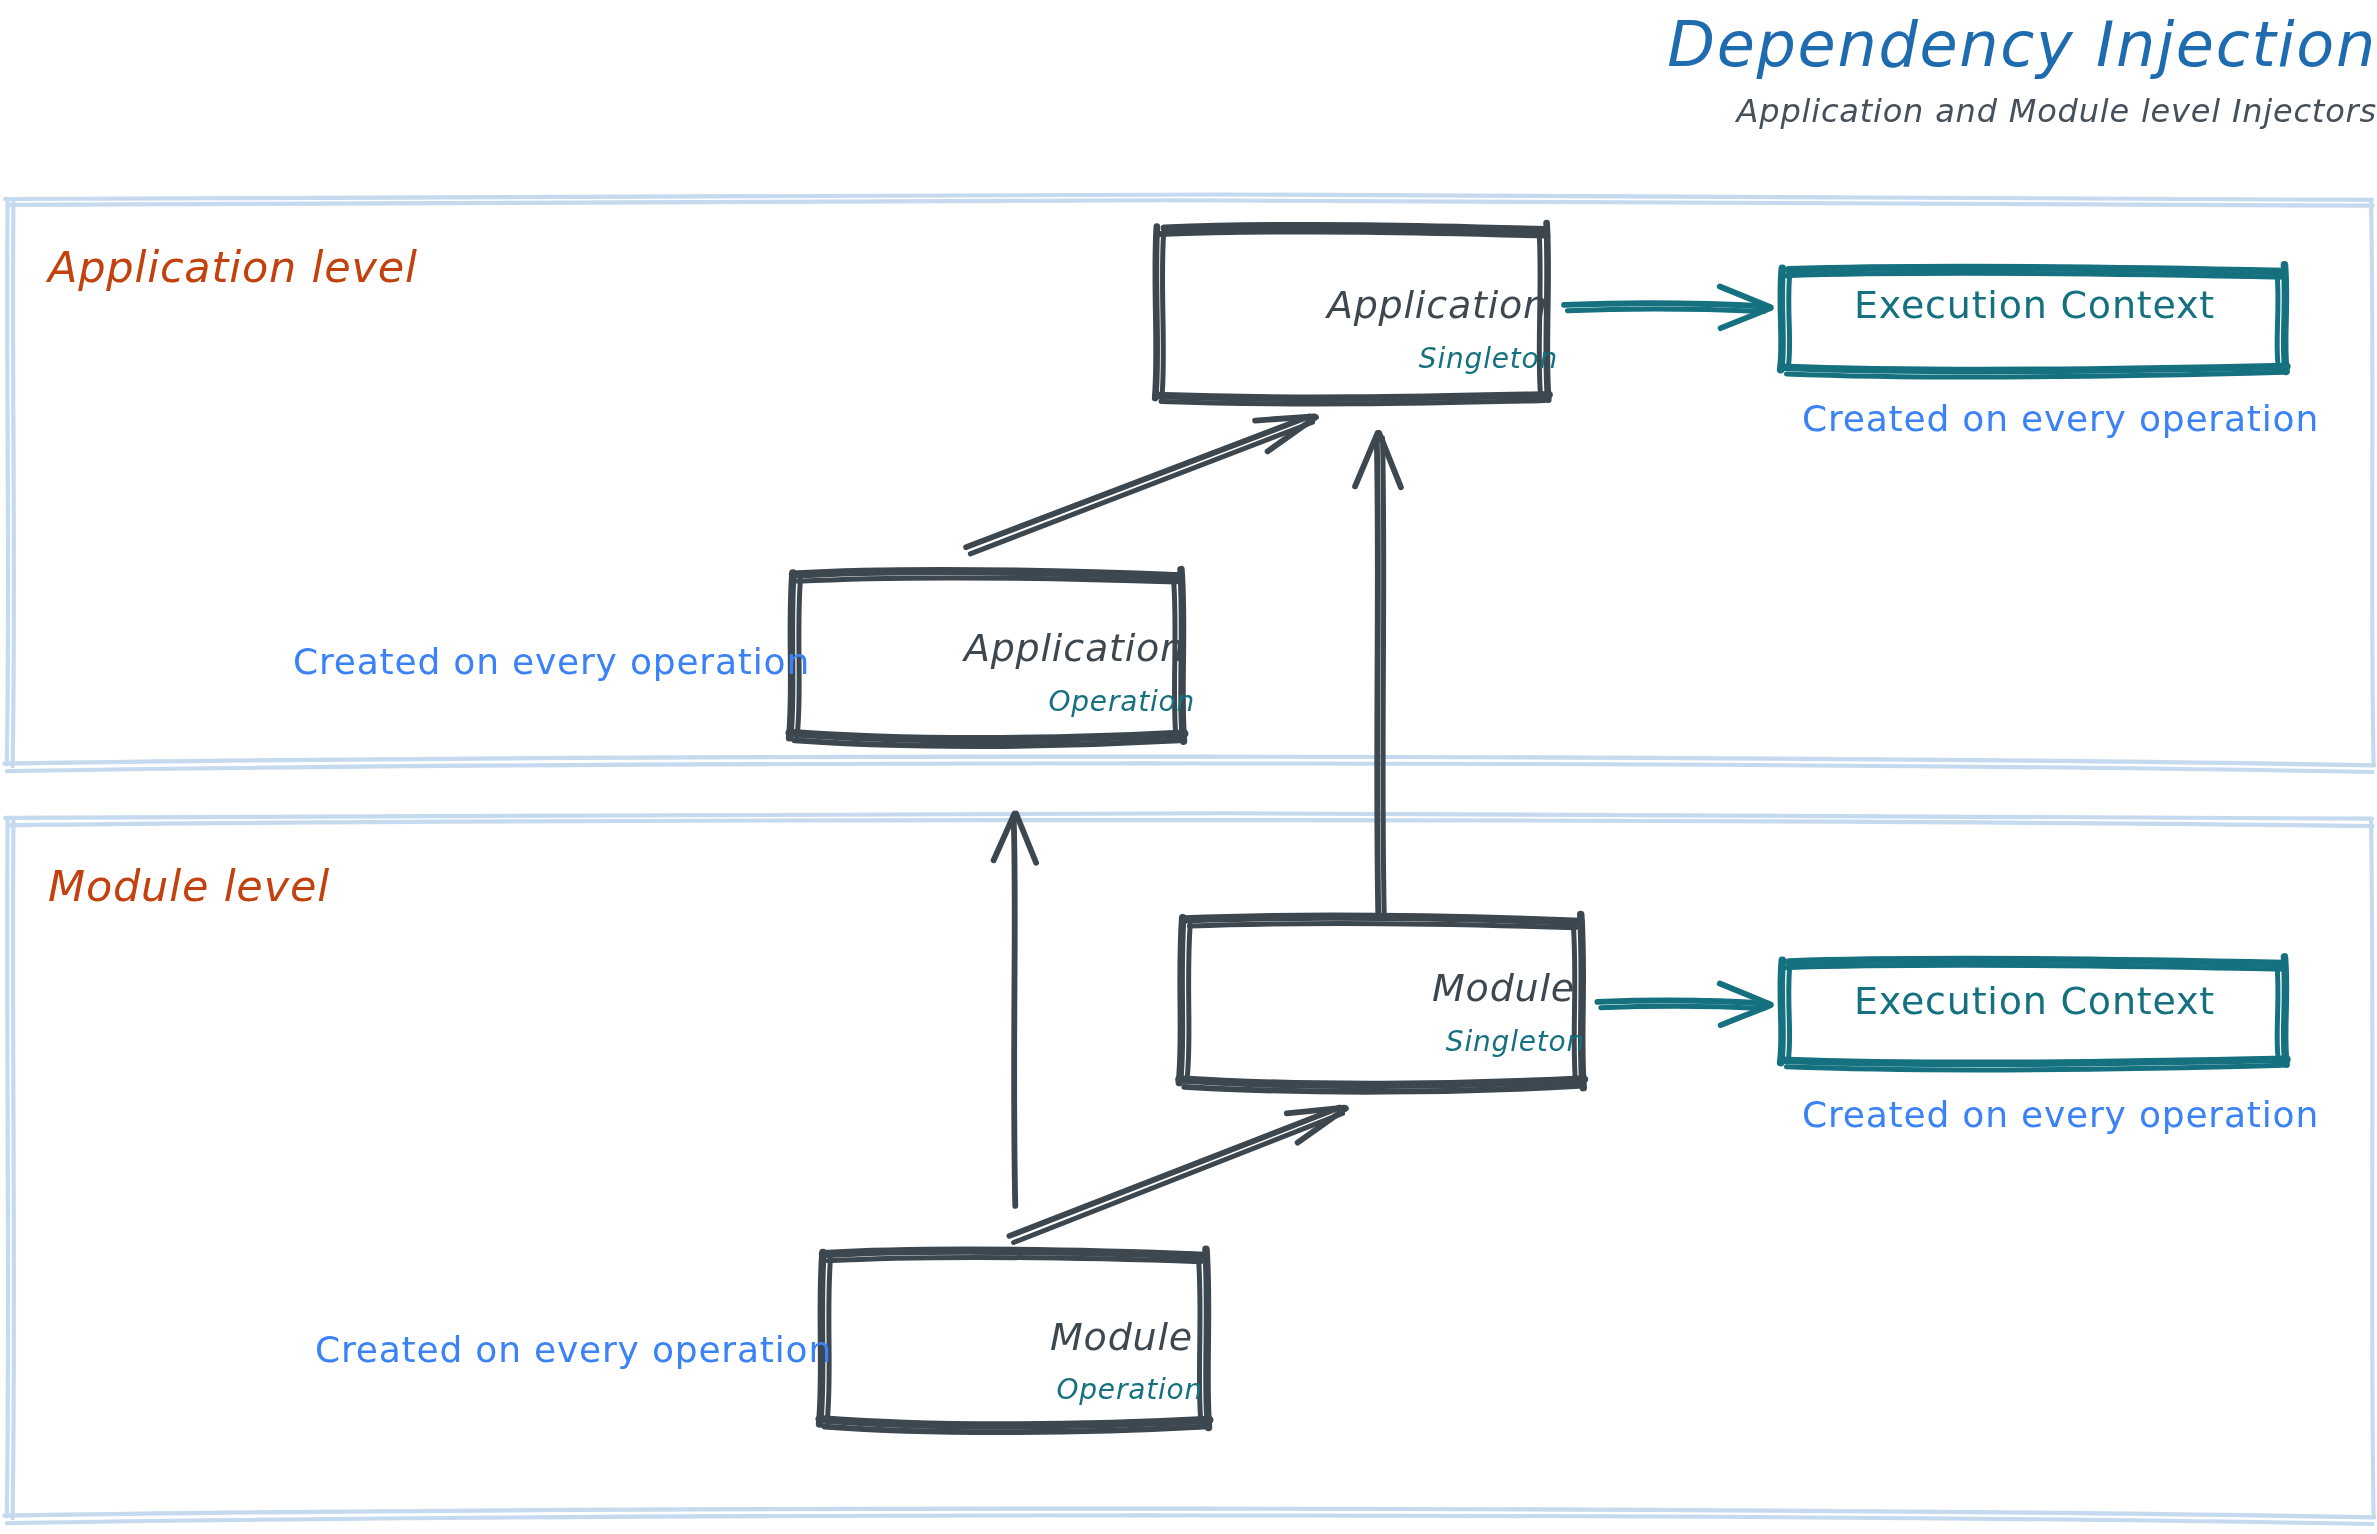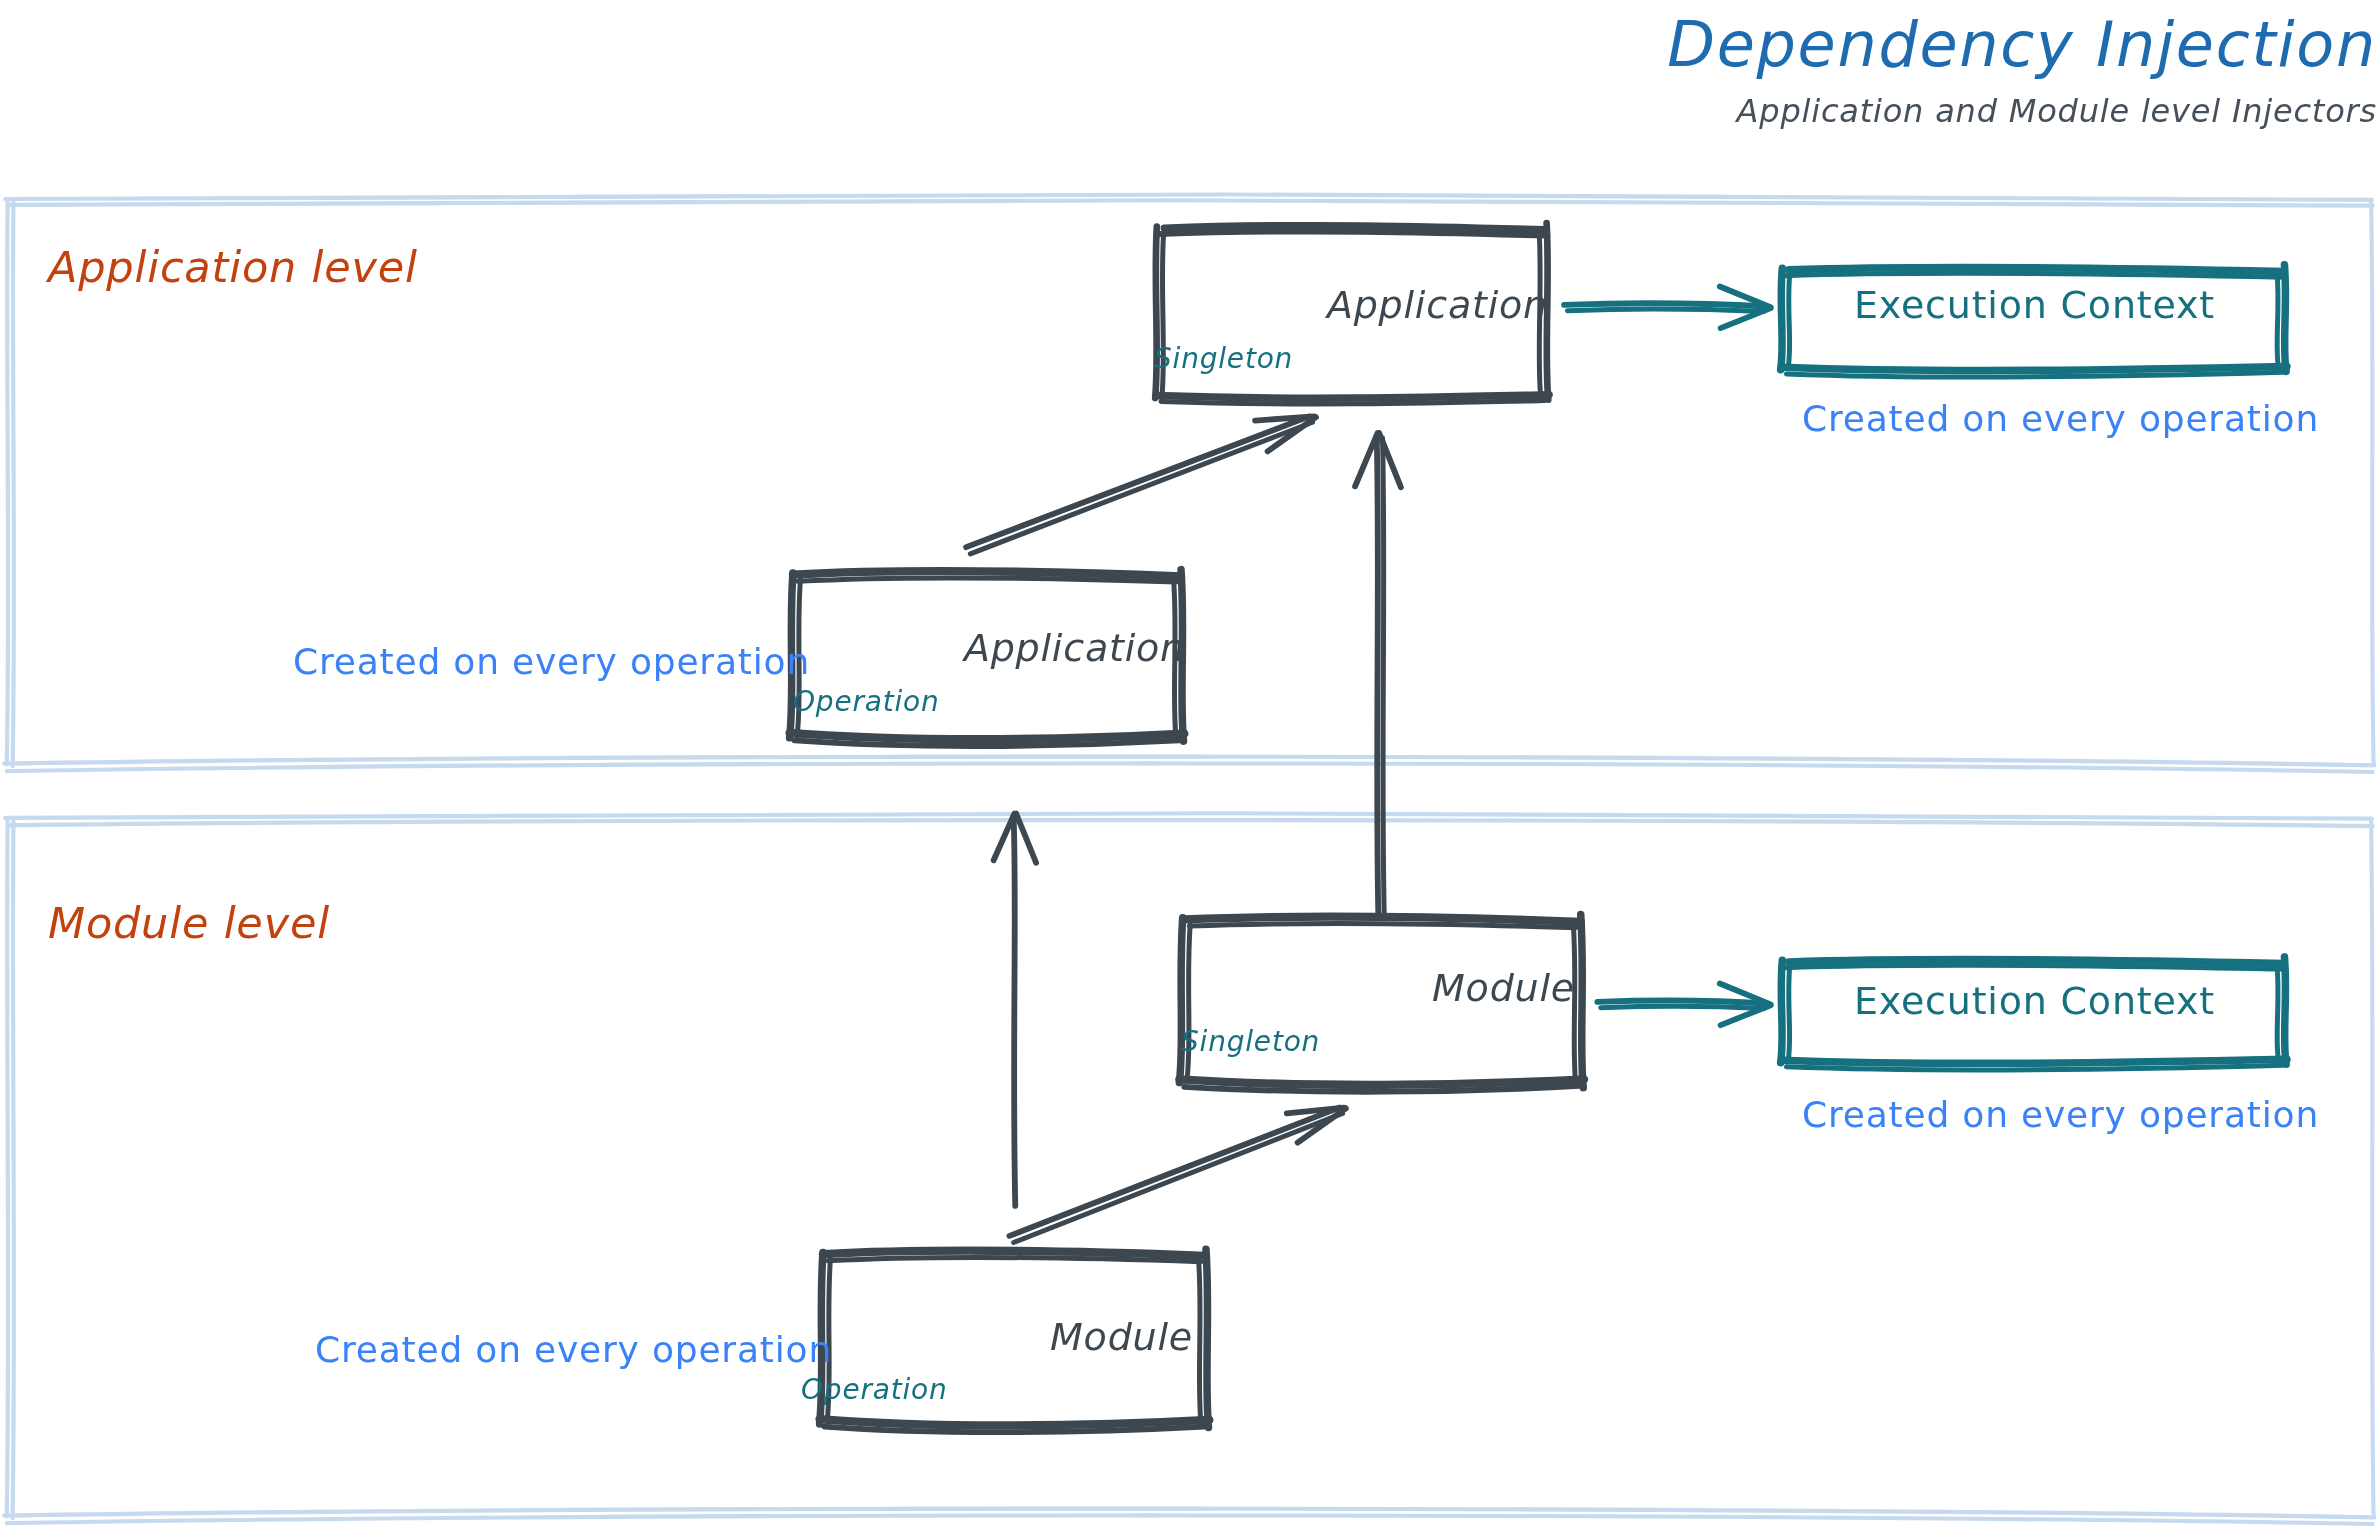--- a/index.html
+++ b/index.html
@@ -50,34 +50,36 @@
     color: #45505b;
     letter-spacing: 0.8px;
   }
   .level-label {
     font-size: 43px;
     font-style: italic;
     color: #c2410c;
     letter-spacing: 0.8px;
   }
   #app-level-label { left: 48px; top: 242px; }
-  #mod-level-label { left: 48px; top: 861px; margin-top: 37px; }
+  #mod-level-label { left: 48px; top: 861px; }
 
   .box-title {
     font-size: 38px;
     font-style: italic;
     color: #3d4750;
     letter-spacing: 0.8px;
     text-align: right;
   }
   .box-sub {
     font-size: 28px;
     font-style: italic;
     color: #15707f;
     letter-spacing: 0.8px;
+    text-align: right;
+    margin-left: 25px;
   }
   .ctx-title {
     font-size: 38px;
     color: #15707f;
     letter-spacing: 0.8px;
     text-align: center;
   }
   .caption {
     font-size: 36px;
     color: #3b82f6;

